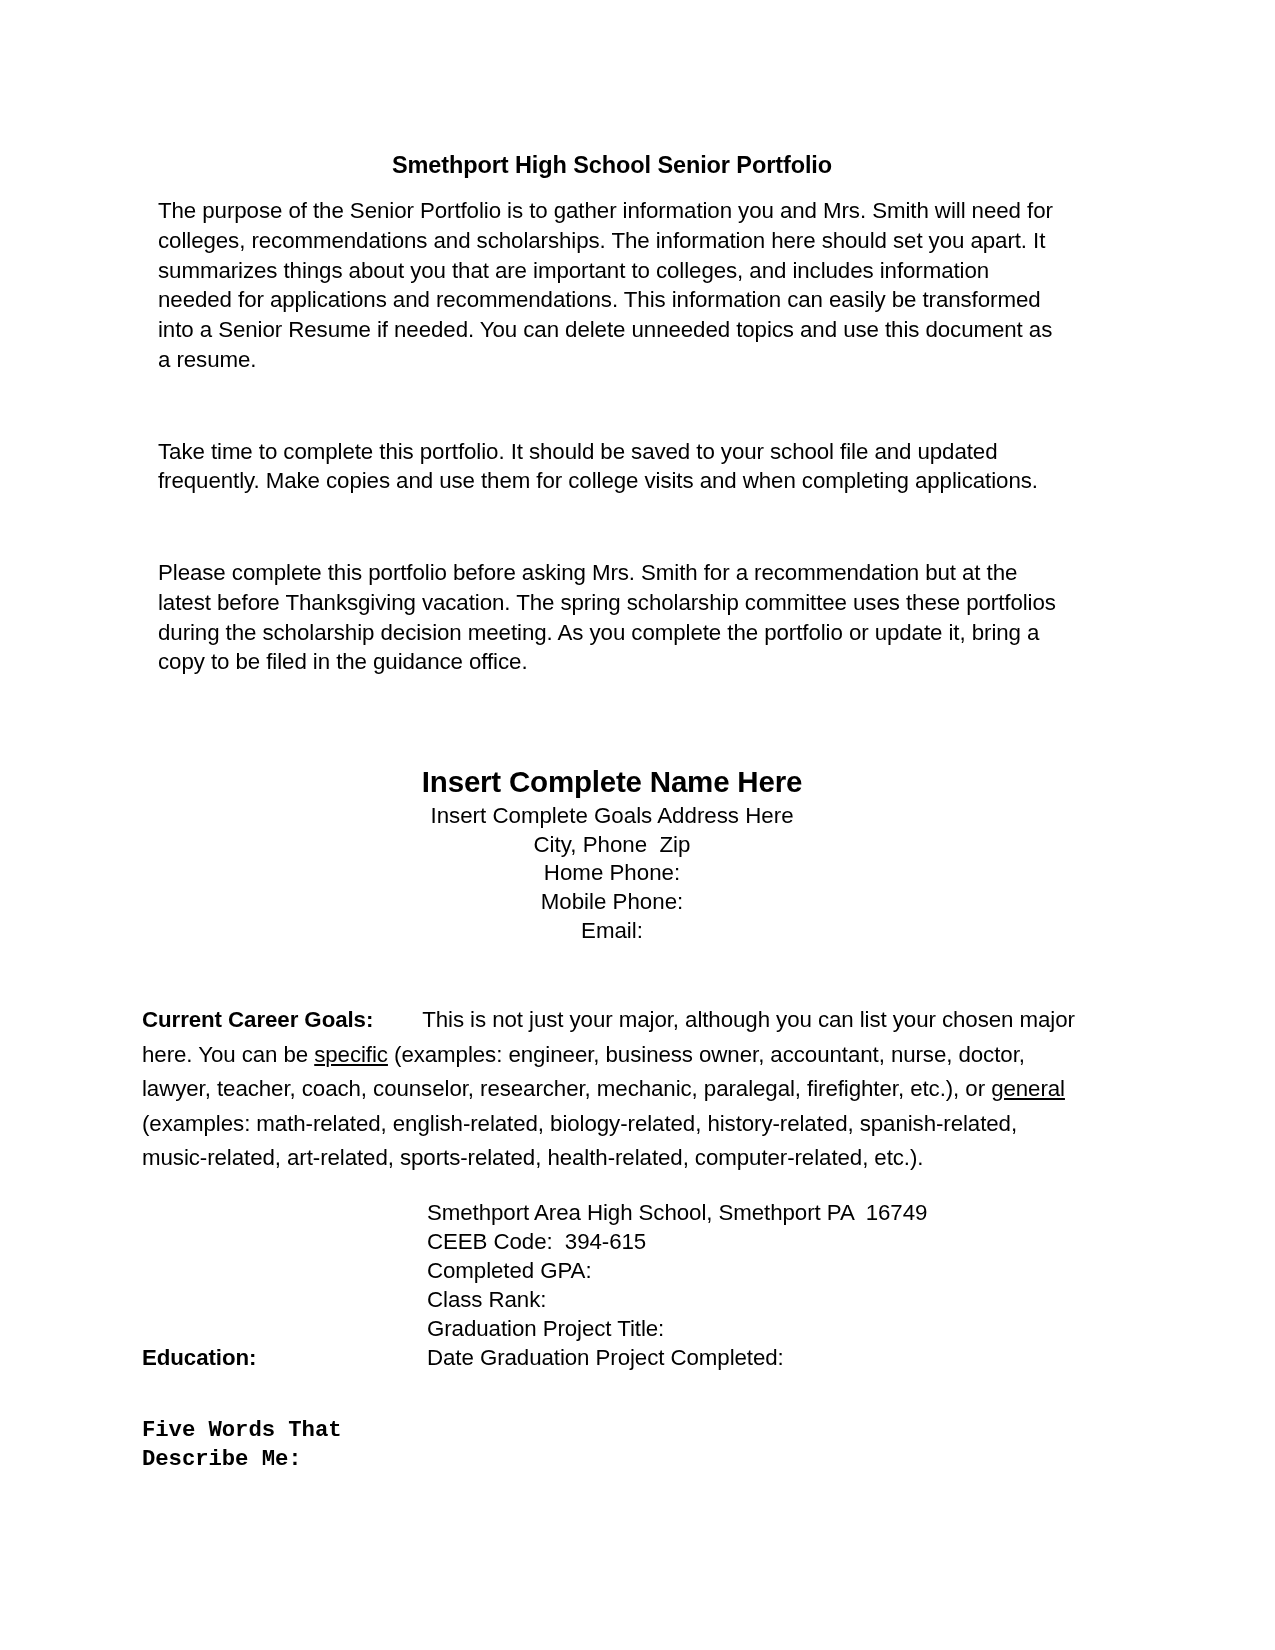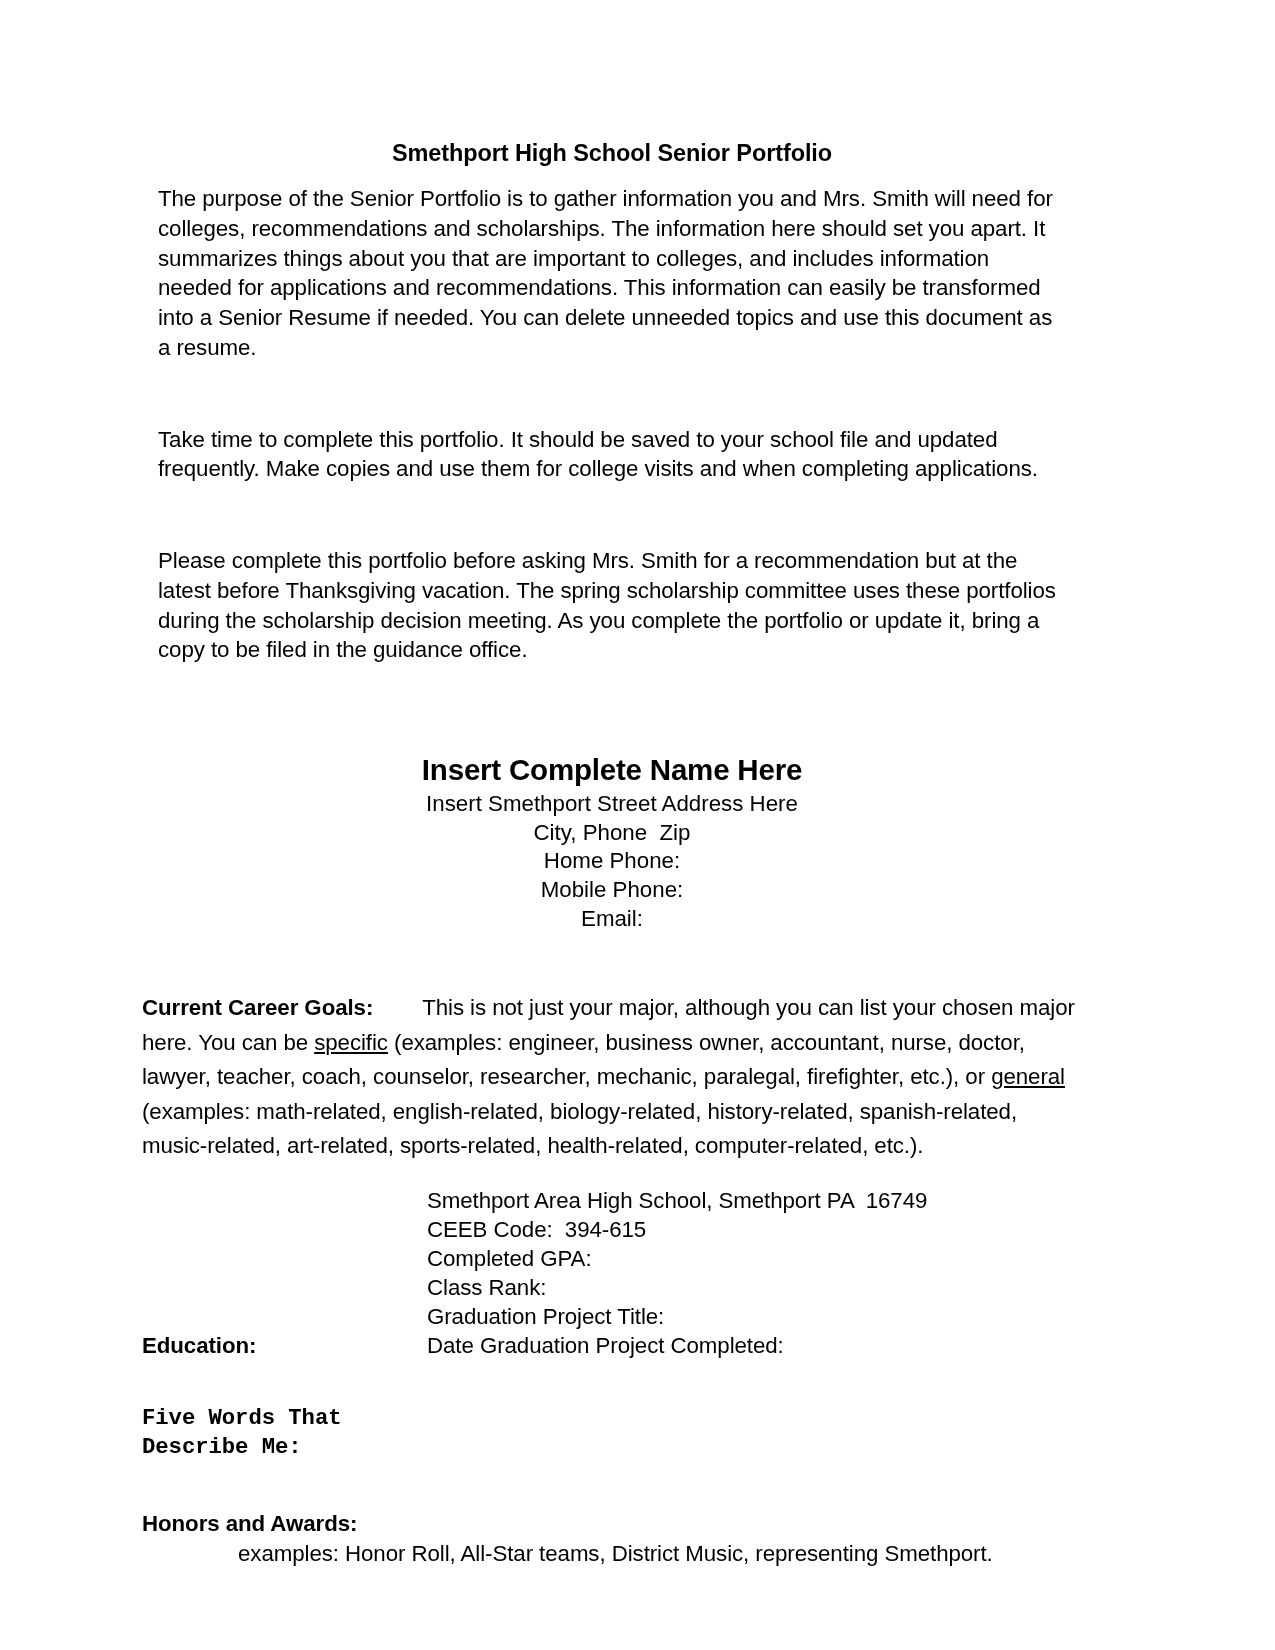--- a/index.html
+++ b/index.html
@@ -17,21 +17,21 @@
     width: 1275px;
     height: 1650px;
     background: #ffffff;
     box-sizing: border-box;
     padding: 0;
     overflow: hidden;
   }
   .content {
     position: absolute;
     left: 142px;
-    top: 138px;
+    top: 150px;
     width: 940px;
   }
   .doc-title {
     text-align: center;
     font-weight: bold;
     font-size: 23.5px;
     line-height: 1.28;
     margin: 0 0 1px 0;
     letter-spacing: -0.1px;
   }
@@ -138,21 +138,21 @@
     <h1 class="doc-title">Smethport High School Senior Portfolio</h1>
 
     <p class="para">The purpose of the Senior Portfolio is to gather information you and Mrs. Smith will need for colleges, recommendations and scholarships.  The information here should set you apart.  It summarizes things about you that are important to colleges, and includes information needed for applications and recommendations.  This information can easily be transformed into a Senior Resume if needed.  You can delete unneeded topics and use this document as a resume.</p>
     <div class="spacer-line"></div>
     <p class="para">Take time to complete this portfolio.  It should be saved to your school file and updated frequently.  Make copies and use them for college visits and when completing applications.</p>
     <div class="spacer-line"></div>
     <p class="para">Please complete this portfolio before asking Mrs. Smith for a recommendation but at the latest before Thanksgiving vacation.  The spring scholarship committee uses these portfolios during the scholarship decision meeting.  As you complete the portfolio or update it, bring a copy to be filed in the guidance office.</p>
 
     <div class="name-block">
       <div class="name-heading">Insert Complete Name Here</div>
-      <div class="name-line">Insert Smethport Street Address Here</div>
+      <div class="name-line">Insert Complete Goals Address Here</div>
       <div class="name-line">City, Phone  Zip</div>
       <div class="name-line">Home Phone:</div>
       <div class="name-line">Mobile Phone:</div>
       <div class="name-line">Email:</div>
     </div>
 
     <div class="career-block">
       <span class="label-bold">Current Career Goals:</span><span>&nbsp;&nbsp;&nbsp;&nbsp;&nbsp;&nbsp;&nbsp;&nbsp;</span><span>This is not just your major, although you can list your chosen major here.  You can be </span><u>specific</u><span> (examples: engineer, business owner, accountant, nurse, doctor, lawyer, teacher, coach, counselor, researcher, mechanic, paralegal, firefighter, etc.), or </span><u>general</u><span> (examples:  math-related, english-related, biology-related, history-related, spanish-related, music-related, art-related, sports-related, health-related, computer-related, etc.).</span>
     </div>
 
@@ -166,19 +166,15 @@
         <div>Graduation Project Title:</div>
         <div>Date Graduation Project Completed:</div>
       </div>
     </div>
 
     <div class="five-words">
       <div>Five Words That</div>
       <div>Describe Me:</div>
     </div>
 
-    <div class="honors">
-      <div class="honors-title">Honors and Awards:</div>
-      <div class="honors-examples">examples: Honor Roll, All-Star teams, District Music, representing Smethport.</div>
-    </div>
 
   </div>
 </div>
 
 </body></html>

